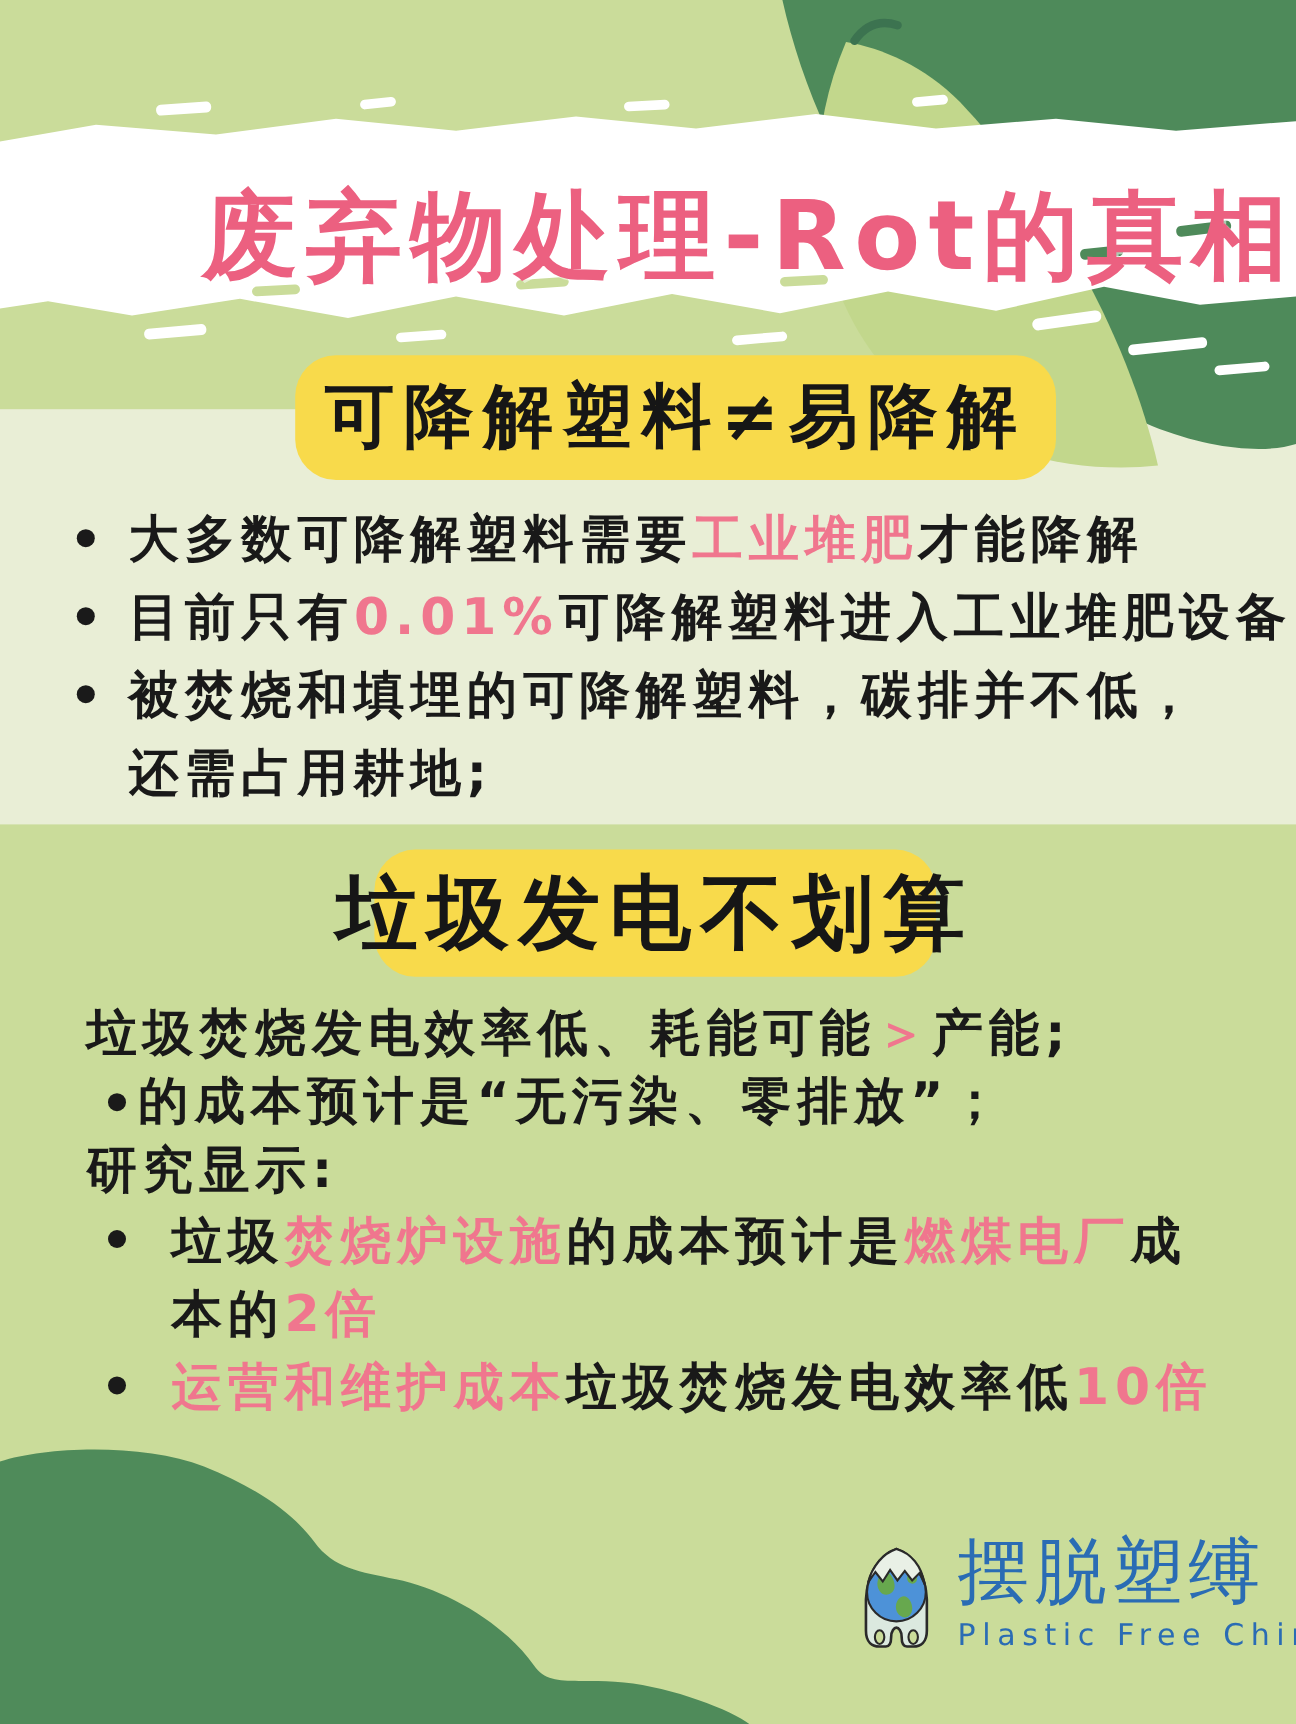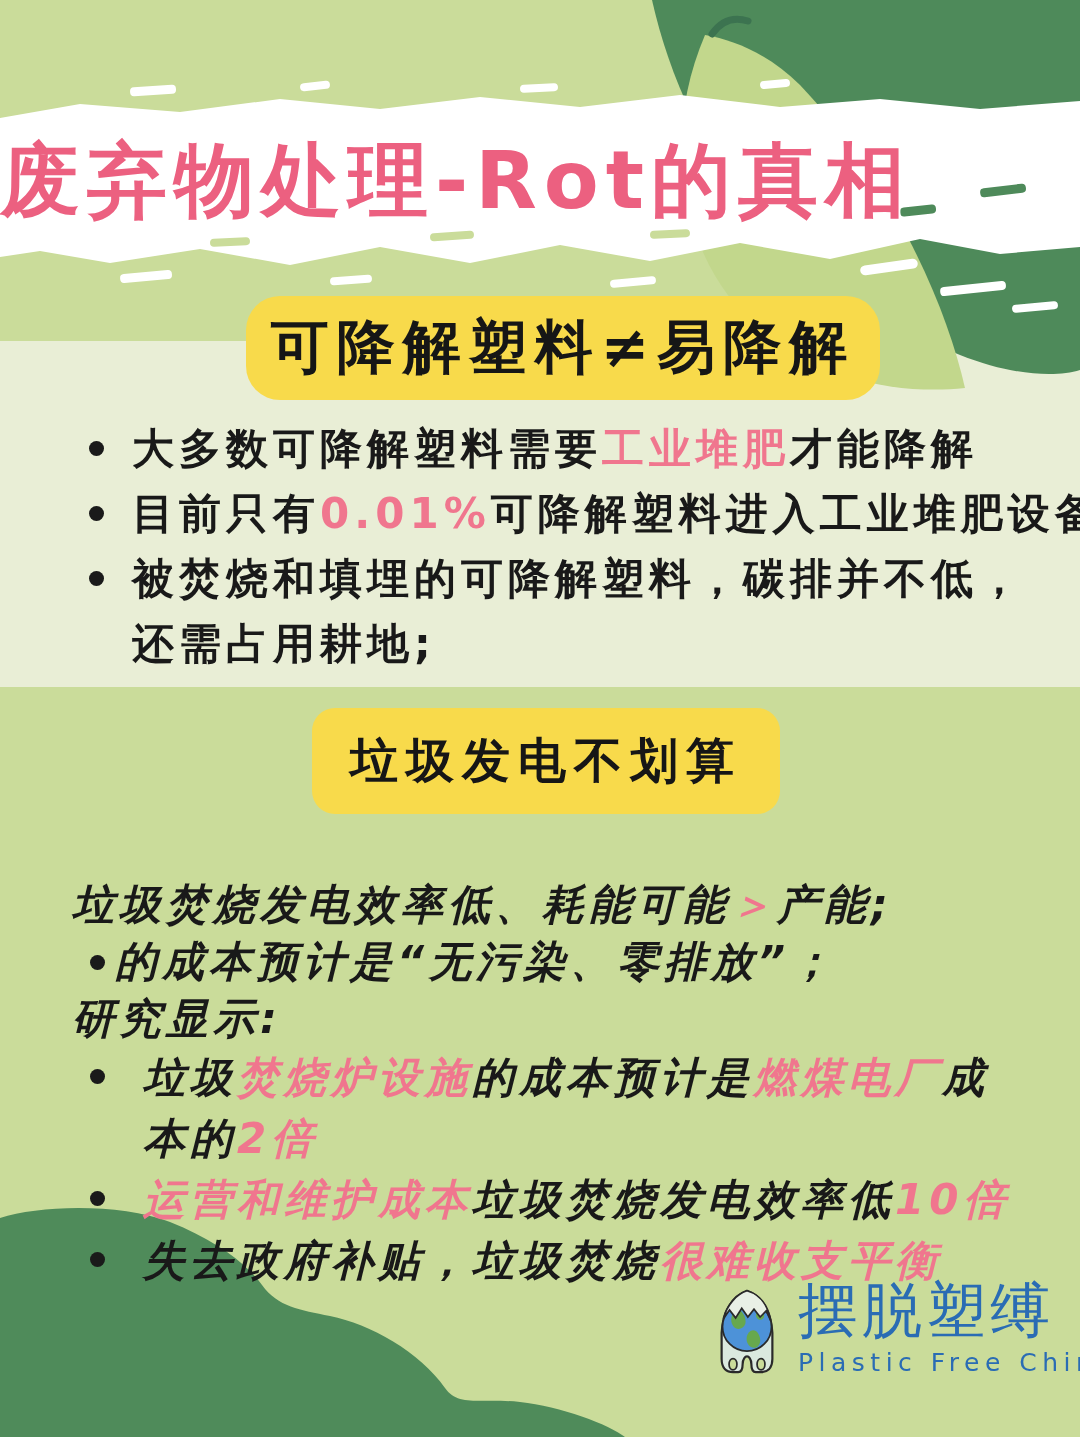--- a/index.html
+++ b/index.html
@@ -7,46 +7,46 @@
     position:relative;width:1080px;height:1437px;overflow:hidden;
     background:#cadc9a;
     font-family:"DejaVu Sans",sans-serif;
     -webkit-font-smoothing:antialiased;
   }
   .deco{position:absolute;inset:0;z-index:0;}
   .layer{position:absolute;z-index:2;}
 
   
   .title{
-    top:128px;left:0;width:1080px;text-align:left;white-space:nowrap;
+    top:144px;left:0;width:1080px;text-align:right;white-space:nowrap;
     font-size:80px;font-weight:800;letter-spacing:7px;color:#ec6080;
     text-shadow:2px 2px 0 rgba(255,255,255,.55);
   }
 
   
   .badge{
     background:#f8da4b;border-radius:34px;color:#161616;
     display:flex;align-items:center;justify-content:center;
     font-weight:700;white-space:nowrap;margin-left:24px;
   }
   .badge1{left:222px;top:296px;width:634px;height:104px;font-size:58px;letter-spacing:8px;}
-  .badge2{left:288px;top:708px;width:468px;height:106px;font-size:48px;letter-spacing:8px;border-radius:23px;}
+  .badge2{left:288px;top:708px;width:468px;height:106px;font-size:68px;letter-spacing:8px;}
 
   
   .txt{color:#191919;font-size:42px;font-weight:600;letter-spacing:5px;}
   .pink{color:#f0768e;}
   .tline{white-space:nowrap;}
 
-  .sec1{left:86px;top:416px;width:980px;}
+  .sec1{left:61px;top:416px;width:980px;}
   .sec1 .tline{height:65px;line-height:65px;}
   .bullet-row{display:flex;align-items:flex-start;}
   .dot{flex:0 0 15px;width:15px;height:15px;border-radius:50%;background:#1a1a1a;margin-top:25px;}
   .sec1 .dot{margin-left:3px;margin-right:28px;}
 
-  .sec2{left:72px;top:876px;width:990px;font-style:italic;}
+  .sec2{left:72px;top:832px;width:990px;}
   .sec2 .r-intro .tline,.sec2 .r-lead .tline{height:57px;line-height:57px;}
   .sec2 .r-sub .tline{height:57px;line-height:57px;}
   .sec2 .r-b .tline{height:61px;line-height:61px;margin-left:28px;}
   .sec2 .dot{margin-left:18px;margin-right:10px;}
   .sec2 .r-sub .dot,.sec2 .r-b .dot{margin-top:22px;}
 
   
   .logo{left:712px;top:1278px;display:flex;align-items:flex-start;}
   .logo-icon{width:70px;height:98px;margin-right:16px;margin-top:4px;}
   .logo-cn{color:#2a6cb4;font-size:60px;font-weight:500;letter-spacing:4px;line-height:64px;white-space:nowrap;}
@@ -136,26 +136,20 @@
           <div class="tline"><span>垃圾</span><span class="pink">焚烧炉设施</span><span>的成本预计是</span><span class="pink">燃煤电厂</span><span>成</span></div>
           <div class="tline"><span>本的</span><span class="pink">2倍</span></div>
         </div>
     </div>
     <div class="bullet-row r-b">
       <span class="dot"></span>
       <div class="txt">
           <div class="tline"><span class="pink">运营和维护成本</span><span>垃圾焚烧发电效率低</span><span class="pink">10倍</span></div>
         </div>
     </div>
-    <div class="bullet-row r-b">
-      <span class="dot"></span>
-      <div class="txt">
-          <div class="tline"><span>失去政府补贴，垃圾焚烧</span><span class="pink">很难收支平衡</span></div>
-        </div>
-    </div>
   </div>
 
   <div class="layer logo">
     <svg class="logo-icon" viewBox="0 0 80 100" xmlns="http://www.w3.org/2000/svg">
       <path d="M40,4 C22,10 12,30 11,52 L11,82 C11,93 17,97 24,97 L30,97 C34,97 35,92 35,88 C35,82 38,79 40,79 C42,79 45,82 45,88 C45,92 46,97 50,97 L56,97 C63,97 69,93 69,82 L69,52 C68,30 58,10 40,4 Z" fill="#dbe9df" stroke="#2a2a2a" stroke-width="2.5"></path>
       <circle cx="40" cy="45" r="28" fill="#4d92d8" stroke="#2a2a2a" stroke-width="2"></circle>
       <path d="M28,26 C22,30 20,38 24,44 C28,50 36,48 38,42 C40,36 34,24 28,26 Z" fill="#67a84e"></path>
       <path d="M44,50 C38,54 38,64 44,68 C50,72 56,66 55,59 C54,53 50,47 44,50 Z" fill="#67a84e"></path>
       <path d="M52,28 C49,31 50,36 54,37 C58,38 61,34 59,30 C57,27 54,26 52,28 Z" fill="#67a84e"></path>
       <path d="M13,36 L20,26 L27,35 L34,24 L41,34 L48,25 L55,34 L62,27 L67,38 C64,20 54,8 40,4 C28,8 17,20 13,36 Z" fill="#e9f0e6" stroke="#2a2a2a" stroke-width="2"></path>

